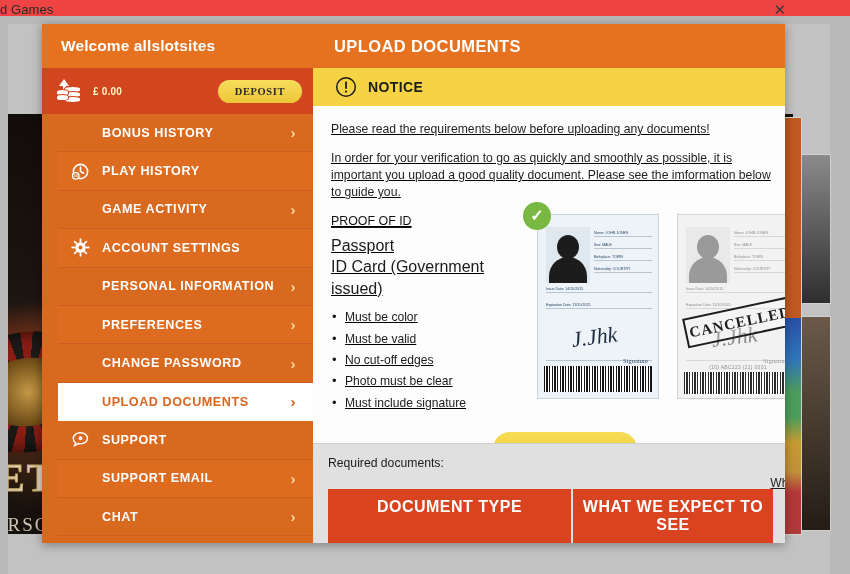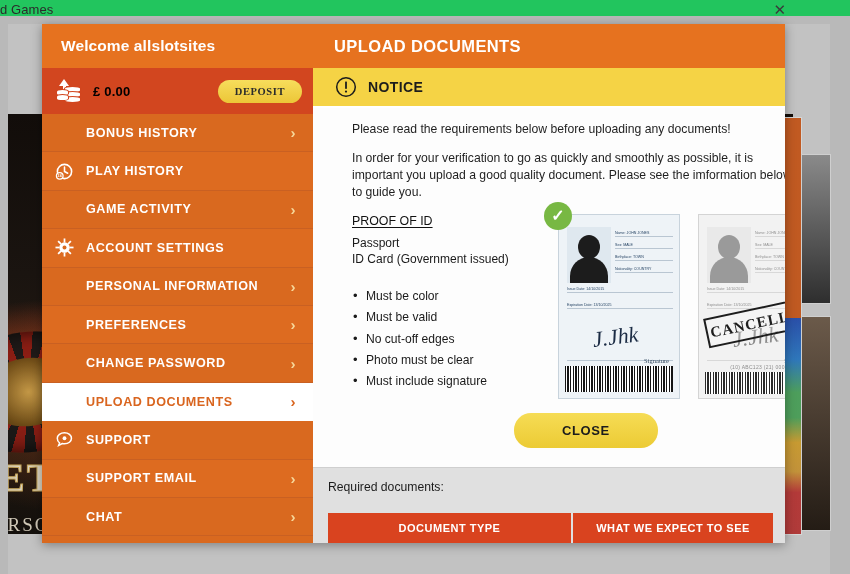--- a/index.html
+++ b/index.html
@@ -7,21 +7,21 @@
     width: 850px; height: 574px;
     font-family: "Liberation Sans", sans-serif;
     overflow: hidden;
     background: #b9b9b9;
   }
 
   
   .page-bg { position: absolute; inset: 0; background: #b9b9b9; }
   .browser-bar {
     position: absolute; top: 0; left: 0; width: 850px; height: 16px;
-    background: #22c55e;
+    background: #ef4444;
   }
   .browser-title {
     position: absolute; left: 0px; top: 2px;
     font-size: 13px; color: #2b2b2b; letter-spacing: .1px;
   }
   .browser-close {
     position: absolute; right: 64px; top: 2px;
     font-size: 15px; color: #3a3a3a; line-height: 16px;
   }
 
@@ -120,21 +120,21 @@
   .coin-icon .s5 { left: 9px; top: 18px; width: 15px; }
   .coin-icon .arrow {
     position: absolute; left: 3px; top: 0px;
     width: 0; height: 0; border-left: 5px solid transparent;
     border-right: 5px solid transparent; border-bottom: 7px solid #fff;
   }
   .coin-icon .stem {
     position: absolute; left: 6.5px; top: 6px; width: 3px; height: 5px; background: #fff;
   }
   .balance-amount {
-    color: #000000; font-size: 13px; font-weight: bold;
+    color: #fef9c3; font-size: 10px; font-weight: bold;
     margin-left: 11px; letter-spacing: .2px;
   }
   .deposit-btn {
     margin-left: auto;
     background: linear-gradient(180deg,#f7dd5c,#ecc637);
     color: #2b2b2b; font-size: 10.5px; font-weight: bold;
     letter-spacing: .6px;
     border: none; border-radius: 13px;
     padding: 6px 17px;
     font-family: "Liberation Serif", serif;
@@ -144,20 +144,21 @@
   .menu { flex: 1 1 auto; display: flex; flex-direction: column; }
   .menu-item {
     height: 38.4px; flex: 0 0 38.4px;
     display: flex; align-items: center;
     color: #ffffff; font-size: 12.6px; font-weight: bold;
     letter-spacing: .55px;
     border-bottom: 1px solid #c96022;
     position: relative;
     cursor: pointer;
     background: #d9691f;
+    margin-left: 16px;
   }
   .menu-item.alt { background: #dd6b20; }
   .menu-item .icon-slot { width: 44px; flex: 0 0 44px; display: flex; align-items: center; justify-content: center; }
   .menu-item .m-label { }
   .menu-item.no-icon .m-label { padding-left: 44px; }
   .menu-item .chev {
     margin-left: auto; margin-right: 17px;
     color: #f6d79a; font-size: 15px; font-weight: bold; line-height: 1;
   }
   .menu-item.active {
@@ -192,35 +193,35 @@
   .notice-ico { width: 22px; height: 22px; flex: 0 0 22px; }
   .notice-label {
     margin-left: 11px; font-size: 14px; font-weight: bold;
     color: #1c1c1c; letter-spacing: .4px;
   }
 
   .body-scroll {
     flex: 1 1 auto; position: relative; overflow: hidden;
     background: #fdfdfd;
   }
-  .body-inner { padding: 13px 20px 0 39px; }
+  .body-inner { padding: 13px 20px 0 18px; text-decoration: underline; }
   .lead {
     font-size: 12.2px; color: #1f1f1f; line-height: 1.45; margin-bottom: 11px;
   }
   .lead2 {
     font-size: 12.2px; color: #1f1f1f; line-height: 1.42; width: 440px;
   }
 
   .id-row { display: flex; margin-top: 12px; gap: 36px; }
   .id-left { width: 168px; flex: 0 0 168px; }
   .proof-title {
     font-size: 12.4px; color: #111; text-decoration: underline;
     text-underline-offset: 2px; margin-bottom: 7px;
   }
-  .doc-types { font-size: 12px; color: #1a1a1a; line-height: 1.35; margin-bottom: 23px; }
+  .doc-types { font-size: 16px; color: #1a1a1a; line-height: 1.35; margin-bottom: 12px; }
   .req-list { list-style: none; }
   .req-list li {
     font-size: 12.1px; color: #1a1a1a; line-height: 1.1;
     padding: 0 0 8px 14px; position: relative;
   }
   .req-list li:before {
     content: "•"; position: absolute; left: 1px; top: -1px; font-size: 13px;
   }
 
   .cards { display: flex; gap: 18px; padding-left: 2px; position: relative; }
@@ -324,21 +325,21 @@
     padding: 12px 18px 0 15px; position: relative;
     flex: 0 0 auto;
   }
   .req-label { font-size: 12.2px; color: #1c1c1c; }
   .why-link {
     position: absolute; right: 18px; top: 32px;
     font-size: 12px; color: #1c1c1c; text-decoration: underline; cursor: pointer;
   }
   .tbl-head { display: flex; margin-top: 19px; gap: 2px; }
   .th {
-    background: #d9431f; color: #fff; font-size: 11px; font-weight: bold;
+    background: #d9431f; color: #fff; font-size: 16px; font-weight: bold;
     letter-spacing: .5px; text-align: center; padding: 9px 8px;
   }
   .th.a { flex: 0 0 243px; }
   .th.b { flex: 0 0 200px; }
 </style>
 </head>
 <body>
 
 <div class="page-bg">
 

